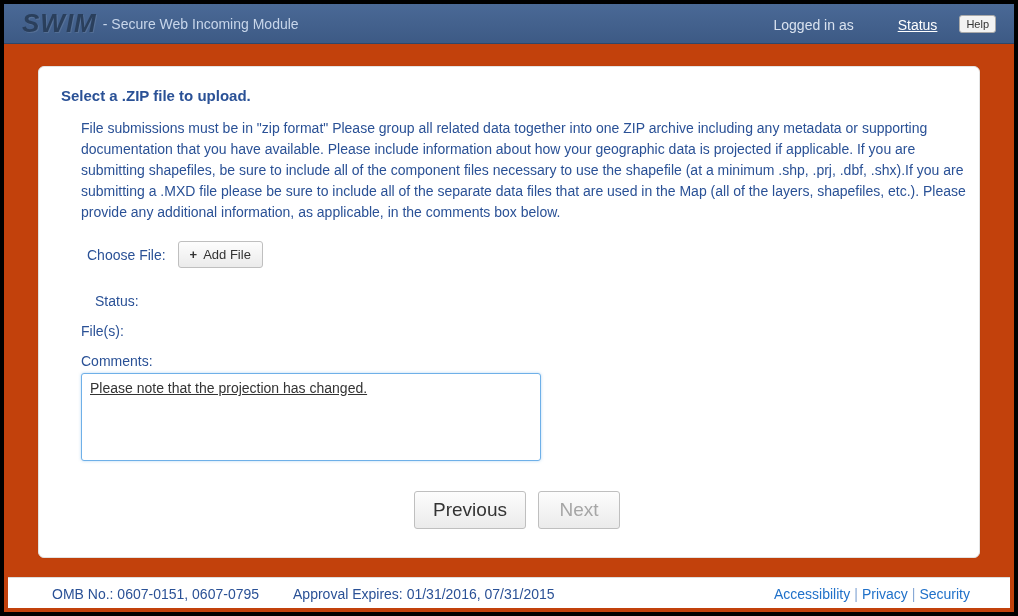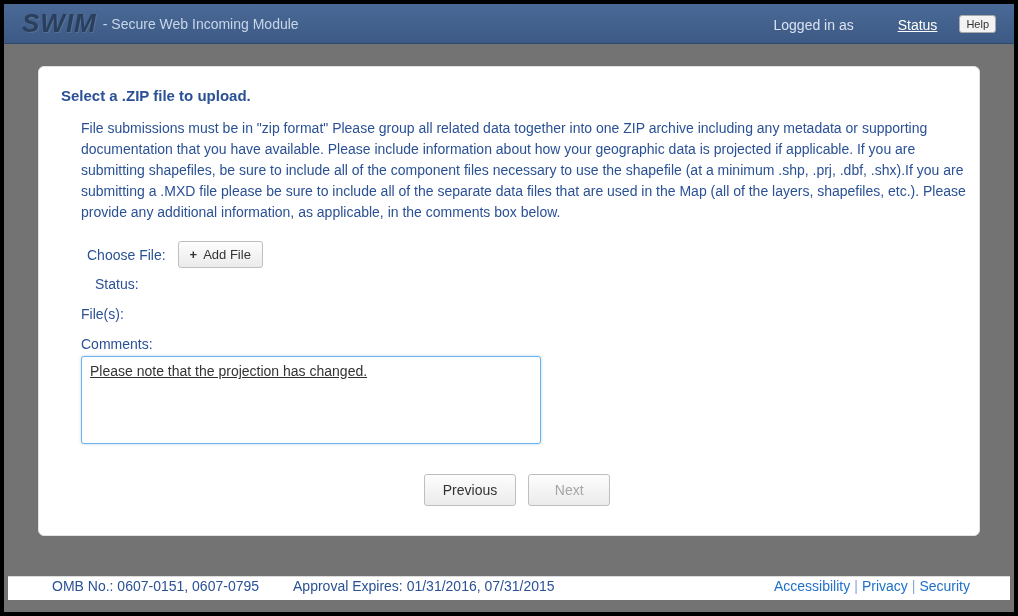--- a/index.html
+++ b/index.html
@@ -7,21 +7,21 @@
       font-family: Arial, Helvetica, sans-serif;
       background: #000;
       width: 1018px;
       height: 616px;
       overflow: hidden;
       position: relative;
     }
     .outer-frame {
       position: absolute;
       top: 4px; left: 4px; right: 4px; bottom: 4px;
-      background: #737373;
+      background: #c2410c;
       display: flex;
       flex-direction: column;
     }
     .header {
       background: linear-gradient(to bottom, #4a6996, #3d5a85);
       height: 40px;
       display: flex;
       align-items: center;
       padding: 0 18px;
       color: #d9e2ef;
@@ -82,21 +82,21 @@
     }
     .instructions {
       color: #2a5196;
       font-size: 14px;
       line-height: 1.5;
       margin: 0 0 18px 20px;
     }
     .form-row {
       display: flex;
       align-items: center;
-      margin: 0 0 8px 26px;
+      margin: 0 0 25px 26px;
       font-size: 14px;
       color: #2a5196;
     }
     .form-label {
       margin-right: 12px;
     }
     .add-file-btn {
       background: linear-gradient(to bottom, #fdfdfd, #ebebeb);
       border: 1px solid #bfbfbf;
       border-radius: 3px;
@@ -140,36 +140,36 @@
       display: flex;
       justify-content: center;
       gap: 12px;
       margin-top: 26px;
     }
     .nav-btn {
       background: linear-gradient(to bottom, #fdfdfd, #ebebeb);
       border: 1px solid #bfbfbf;
       border-radius: 3px;
       padding: 7px 18px;
-      font-size: 14px;
+      font-size: 19px;
       color: #333;
       cursor: pointer;
       min-width: 82px;
     }
     .nav-btn.disabled {
       color: #a6a6a6;
       cursor: default;
     }
     .footer {
       position: absolute;
-      bottom: 12px;
+      bottom: 4px;
       left: 4px;
       right: 4px;
       border-top: 1px solid #dcdcdc;
-      padding: 1px 40px 6px 44px;
+      padding: 8px 40px 6px 44px;
       display: flex;
       align-items: center;
       font-size: 14px;
       color: #2a5196;
       background: #fff;
     }
     .footer-left { margin-right: 34px; }
     .footer-right {
       margin-left: auto;
       display: flex;

